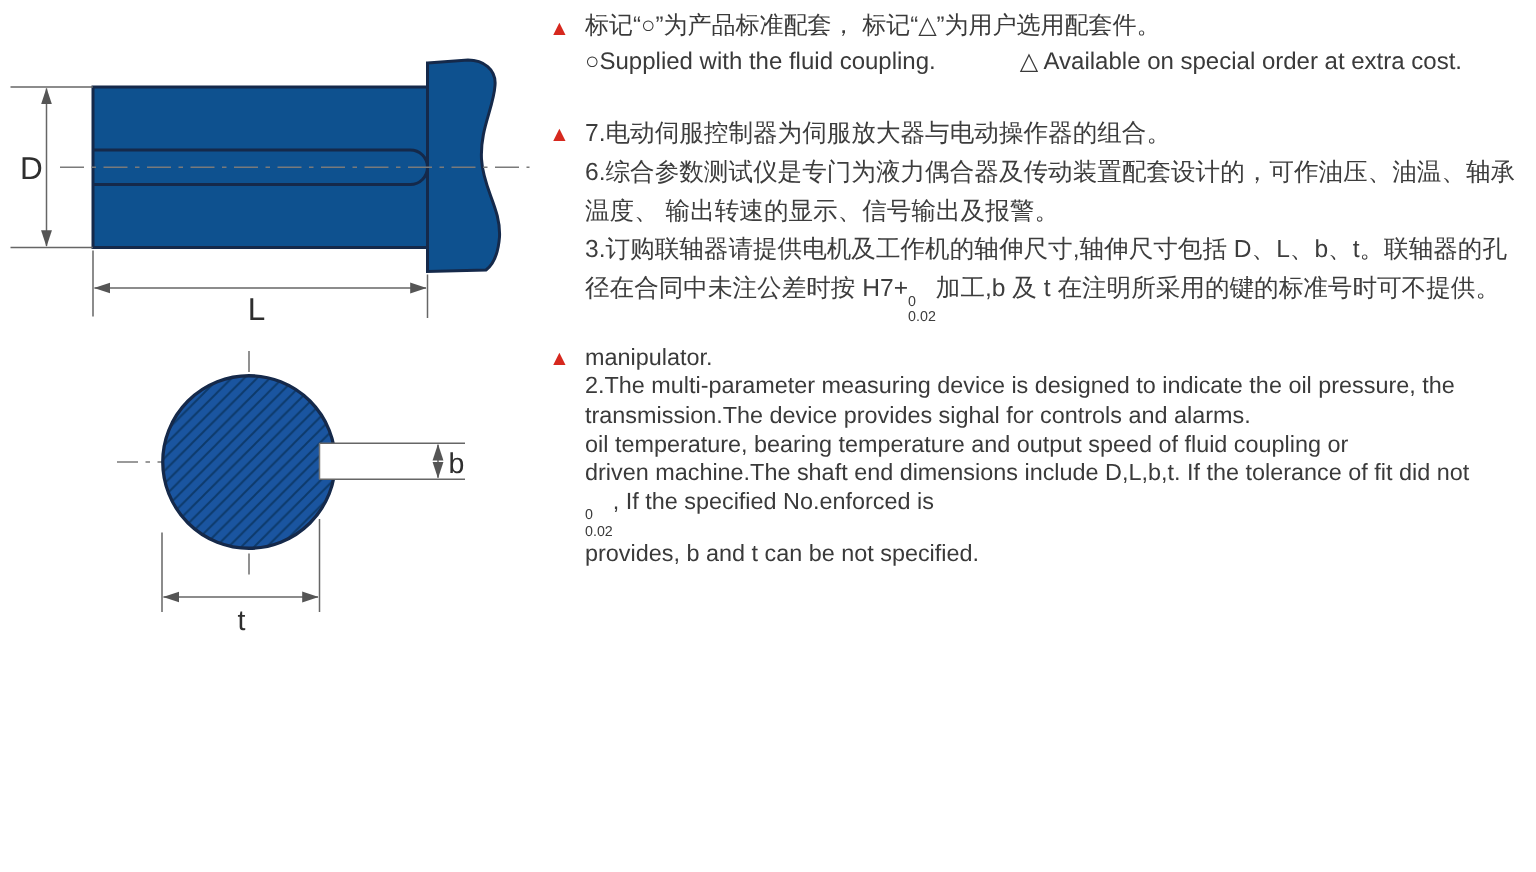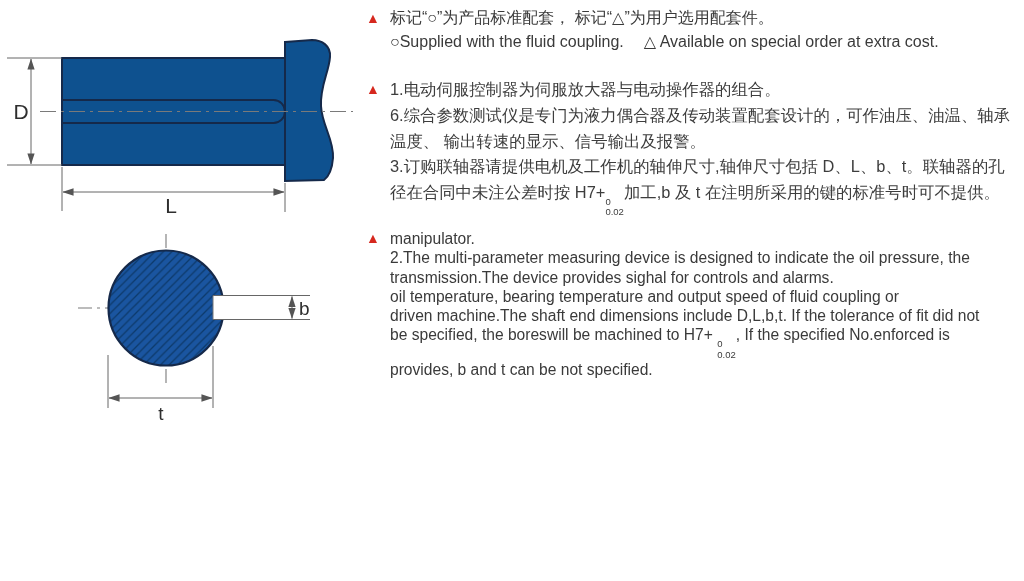--- a/index.html
+++ b/index.html
@@ -20,21 +20,21 @@
   .note-block{position:absolute;left:0;display:flex;align-items:flex-start;}
   .marker{
     width:24px;flex:0 0 24px;color:#d6281e;font-size:14px;
     line-height:inherit;
   }
   .note-content{flex:1;}
   .line{white-space:nowrap;}
   #block-legend{top:6px;font-size:16px;line-height:24px;}
   #block-zh{top:77px;font-size:16.4px;line-height:25.8px;color:#3d3d3d;}
   #block-en{top:229px;font-size:15.6px;line-height:19.3px;}
-  .legend-gap{display:inline-block;margin-left:20px;}
+  .legend-gap{display:inline-block;margin-left:56px;}
   
   .tol{
     display:inline-flex;flex-direction:column;align-items:flex-start;
     font-size:9.5px;line-height:1.08;vertical-align:-7px;
   }
 </style>
 </head>
 <body>
 
 <svg id="diagram-top" class="diagram" viewBox="0 0 360 228" xmlns="http://www.w3.org/2000/svg">
@@ -107,40 +107,40 @@
     <span class="marker">▲</span>
     <div class="note-content">
       <div class="line">标记“○”为产品标准配套， 标记“△”为用户选用配套件。</div>
       <div class="line"><span>○Supplied with the fluid coupling.</span><span class="legend-gap">△ Available on special order at extra cost.</span></div>
     </div>
   </div>
 
   <div id="block-zh" class="note-block">
     <span class="marker">▲</span>
     <div class="note-content">
-      <div class="line">1.电动伺服控制器为伺服放大器与电动操作器的组合。</div>
+      <div class="line">7.电动伺服控制器为伺服放大器与电动操作器的组合。</div>
       <div class="line">6.综合参数测试仪是专门为液力偶合器及传动装置配套设计的，可作油压、油温、轴承</div>
       <div class="line">温度、 输出转速的显示、信号输出及报警。</div>
       <div class="line">3.订购联轴器请提供电机及工作机的轴伸尺寸,轴伸尺寸包括 D、L、b、t。联轴器的孔</div>
       <div class="line"><span>径在合同中未注公差时按 H7+</span><span class="tol">
             <span>0</span>
             <span>0.02</span>
           </span><span>加工,b 及 t 在注明所采用的键的标准号时可不提供。</span></div>
     </div>
   </div>
 
   <div id="block-en" class="note-block">
     <span class="marker">▲</span>
     <div class="note-content">
       <div class="line">manipulator.</div>
       <div class="line">2.The multi-parameter measuring device is designed to indicate the oil pressure, the</div>
       <div class="line">transmission.The device provides sighal for controls and alarms.</div>
       <div class="line">oil temperature, bearing temperature and output speed of fluid coupling or</div>
       <div class="line">driven machine.The shaft end dimensions include D,L,b,t. If the tolerance of fit did not</div>
-      <div class="line"><span>be specified, the boreswill be machined to H7+ </span><span class="tol">
+      <div class="line"><span class="tol">
             <span>0</span>
             <span>0.02</span>
           </span><span>, If the specified No.enforced is</span></div>
       <div class="line">provides, b and t can be not specified.</div>
     </div>
   </div>
 
 </div>
 
 </body></html>

